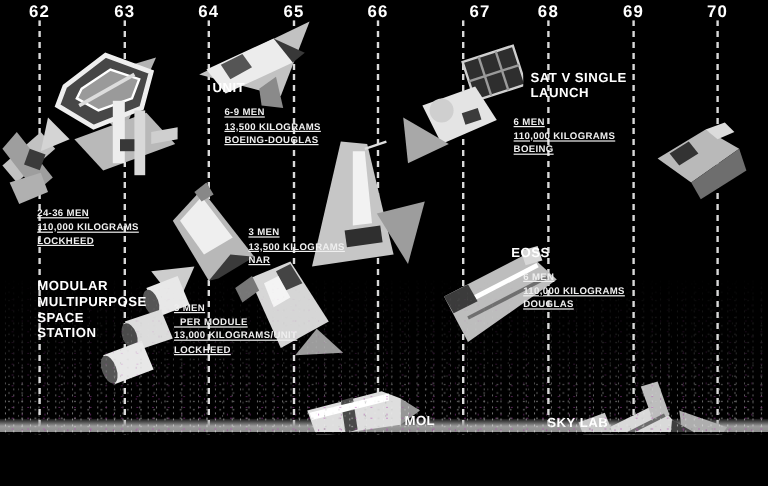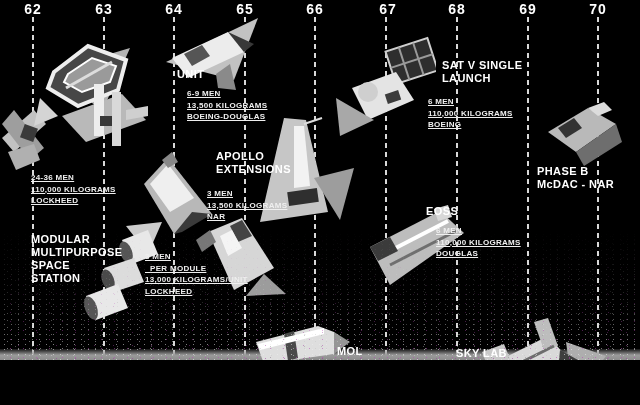--- a/index.html
+++ b/index.html
@@ -47,21 +47,21 @@
 </head>
 <body>
 
 <div class="stage">
 
   <div class="year-label" style="left:33px">62</div>
   <div class="year-label" style="left:104px">63</div>
   <div class="year-label" style="left:174px">64</div>
   <div class="year-label" style="left:245px">65</div>
   <div class="year-label" style="left:315px">66</div>
-  <div class="year-label" style="left:388px">67</div>
+  <div class="year-label" style="left:400px">67</div>
   <div class="year-label" style="left:457px">68</div>
   <div class="year-label" style="left:528px">69</div>
   <div class="year-label" style="left:598px">70</div>
 
   <div class="dash" style="left:32px"></div>
   <div class="dash" style="left:103px"></div>
   <div class="dash" style="left:173px"></div>
   <div class="dash" style="left:244px"></div>
   <div class="dash" style="left:314px"></div>
   <div class="dash" style="left:385px"></div>
@@ -188,39 +188,35 @@
   <div class="c-detail" style="left:145px;top:251px">3 MEN
   PER MODULE
 13,000 KILOGRAMS/UNIT
 LOCKHEED</div>
 
   <div class="c-title" style="left:177px;top:68px">UNIT</div>
   <div class="c-detail" style="left:187px;top:88px">6-9 MEN
 13,500 KILOGRAMS
 BOEING-DOUGLAS</div>
 
-  <div class="c-title" style="left:216px;top:150px">APOLLO
-EXTENSIONS</div>
   <div class="c-detail" style="left:207px;top:188px">3 MEN
 13,500 KILOGRAMS
 NAR</div>
 
   <div class="c-title" style="left:442px;top:59px">SAT V SINGLE
 LAUNCH</div>
   <div class="c-detail" style="left:428px;top:96px">6 MEN
 110,000 KILOGRAMS
 BOEING</div>
 
   <div class="c-title" style="left:426px;top:205px">EOSS</div>
   <div class="c-detail" style="left:436px;top:225px">6 MEN
 110,000 KILOGRAMS
 DOUGLAS</div>
 
-  <div class="c-title" style="left:537px;top:165px">PHASE B
-McDAC - NAR</div>
 
   <div class="c-title" style="left:337px;top:345px">MOL</div>
   <div class="c-detail" style="left:308px;top:362px">2 MEN
 13,000 KILOGRAMS
 DOUGLAS</div>
 
   <div class="c-title" style="left:456px;top:347px">SKY LAB</div>
   <div class="c-detail" style="left:466px;top:365px">3 MEN
 70,000 KILOGRAMS
 MSFC</div>

